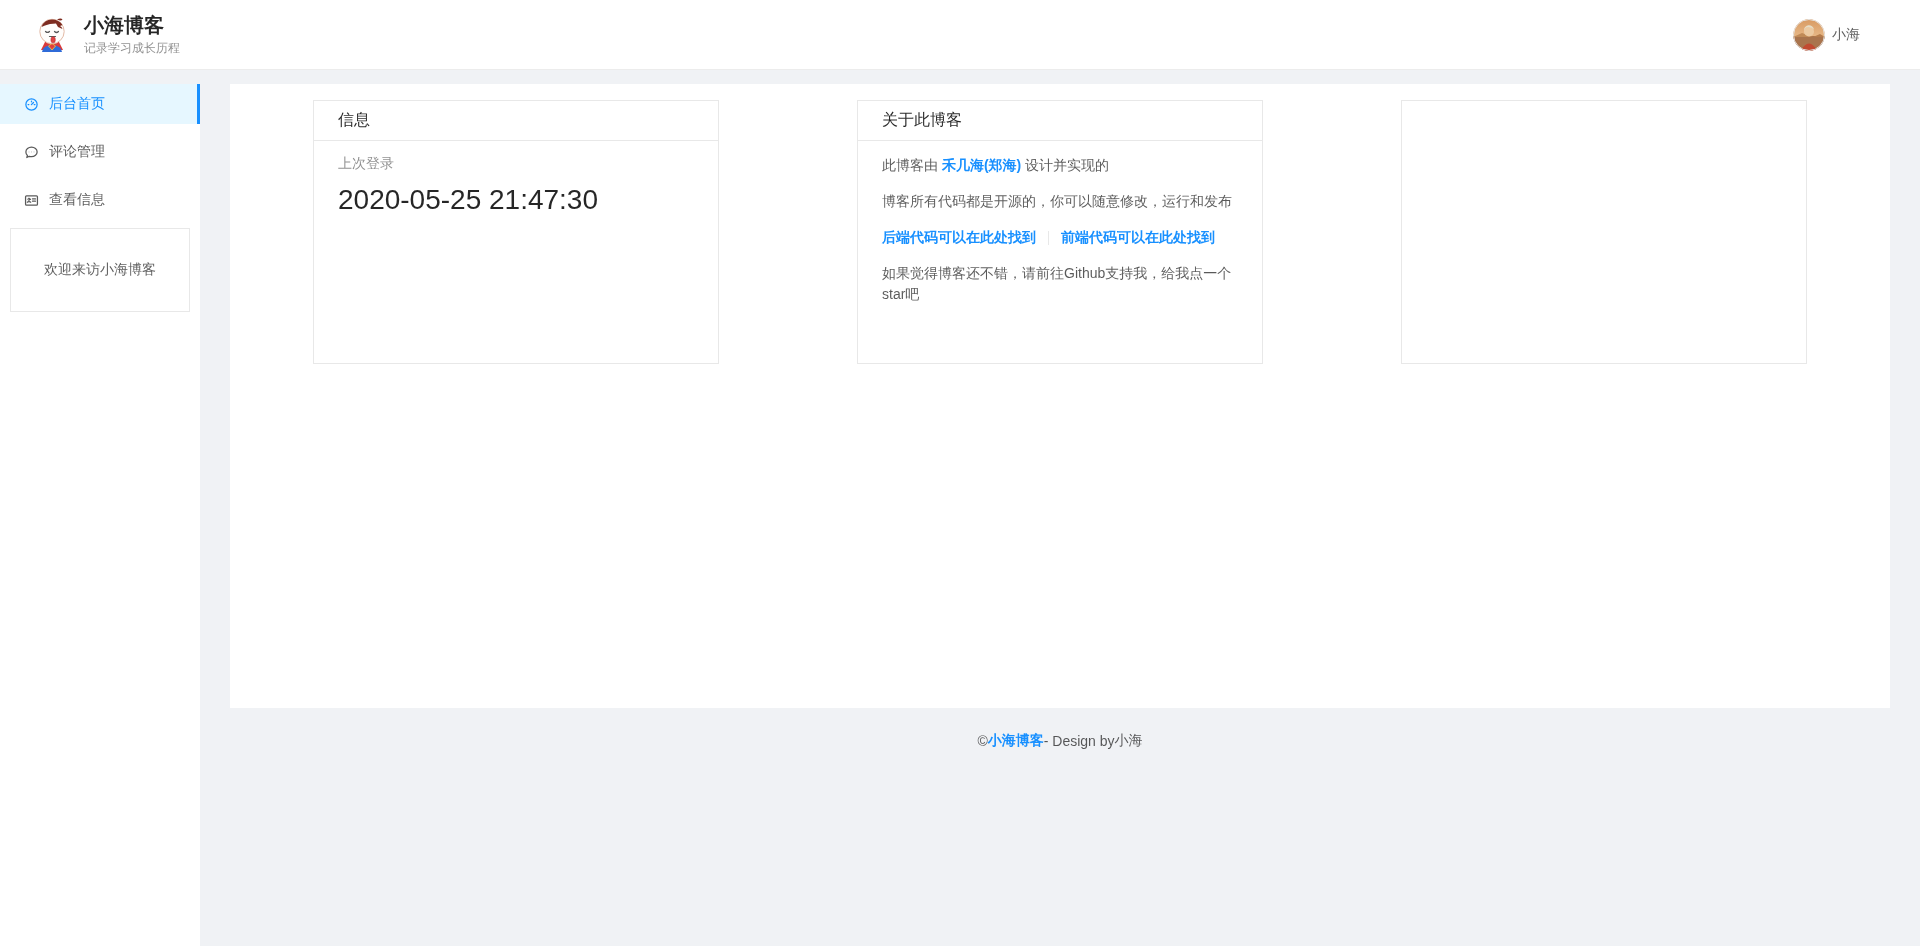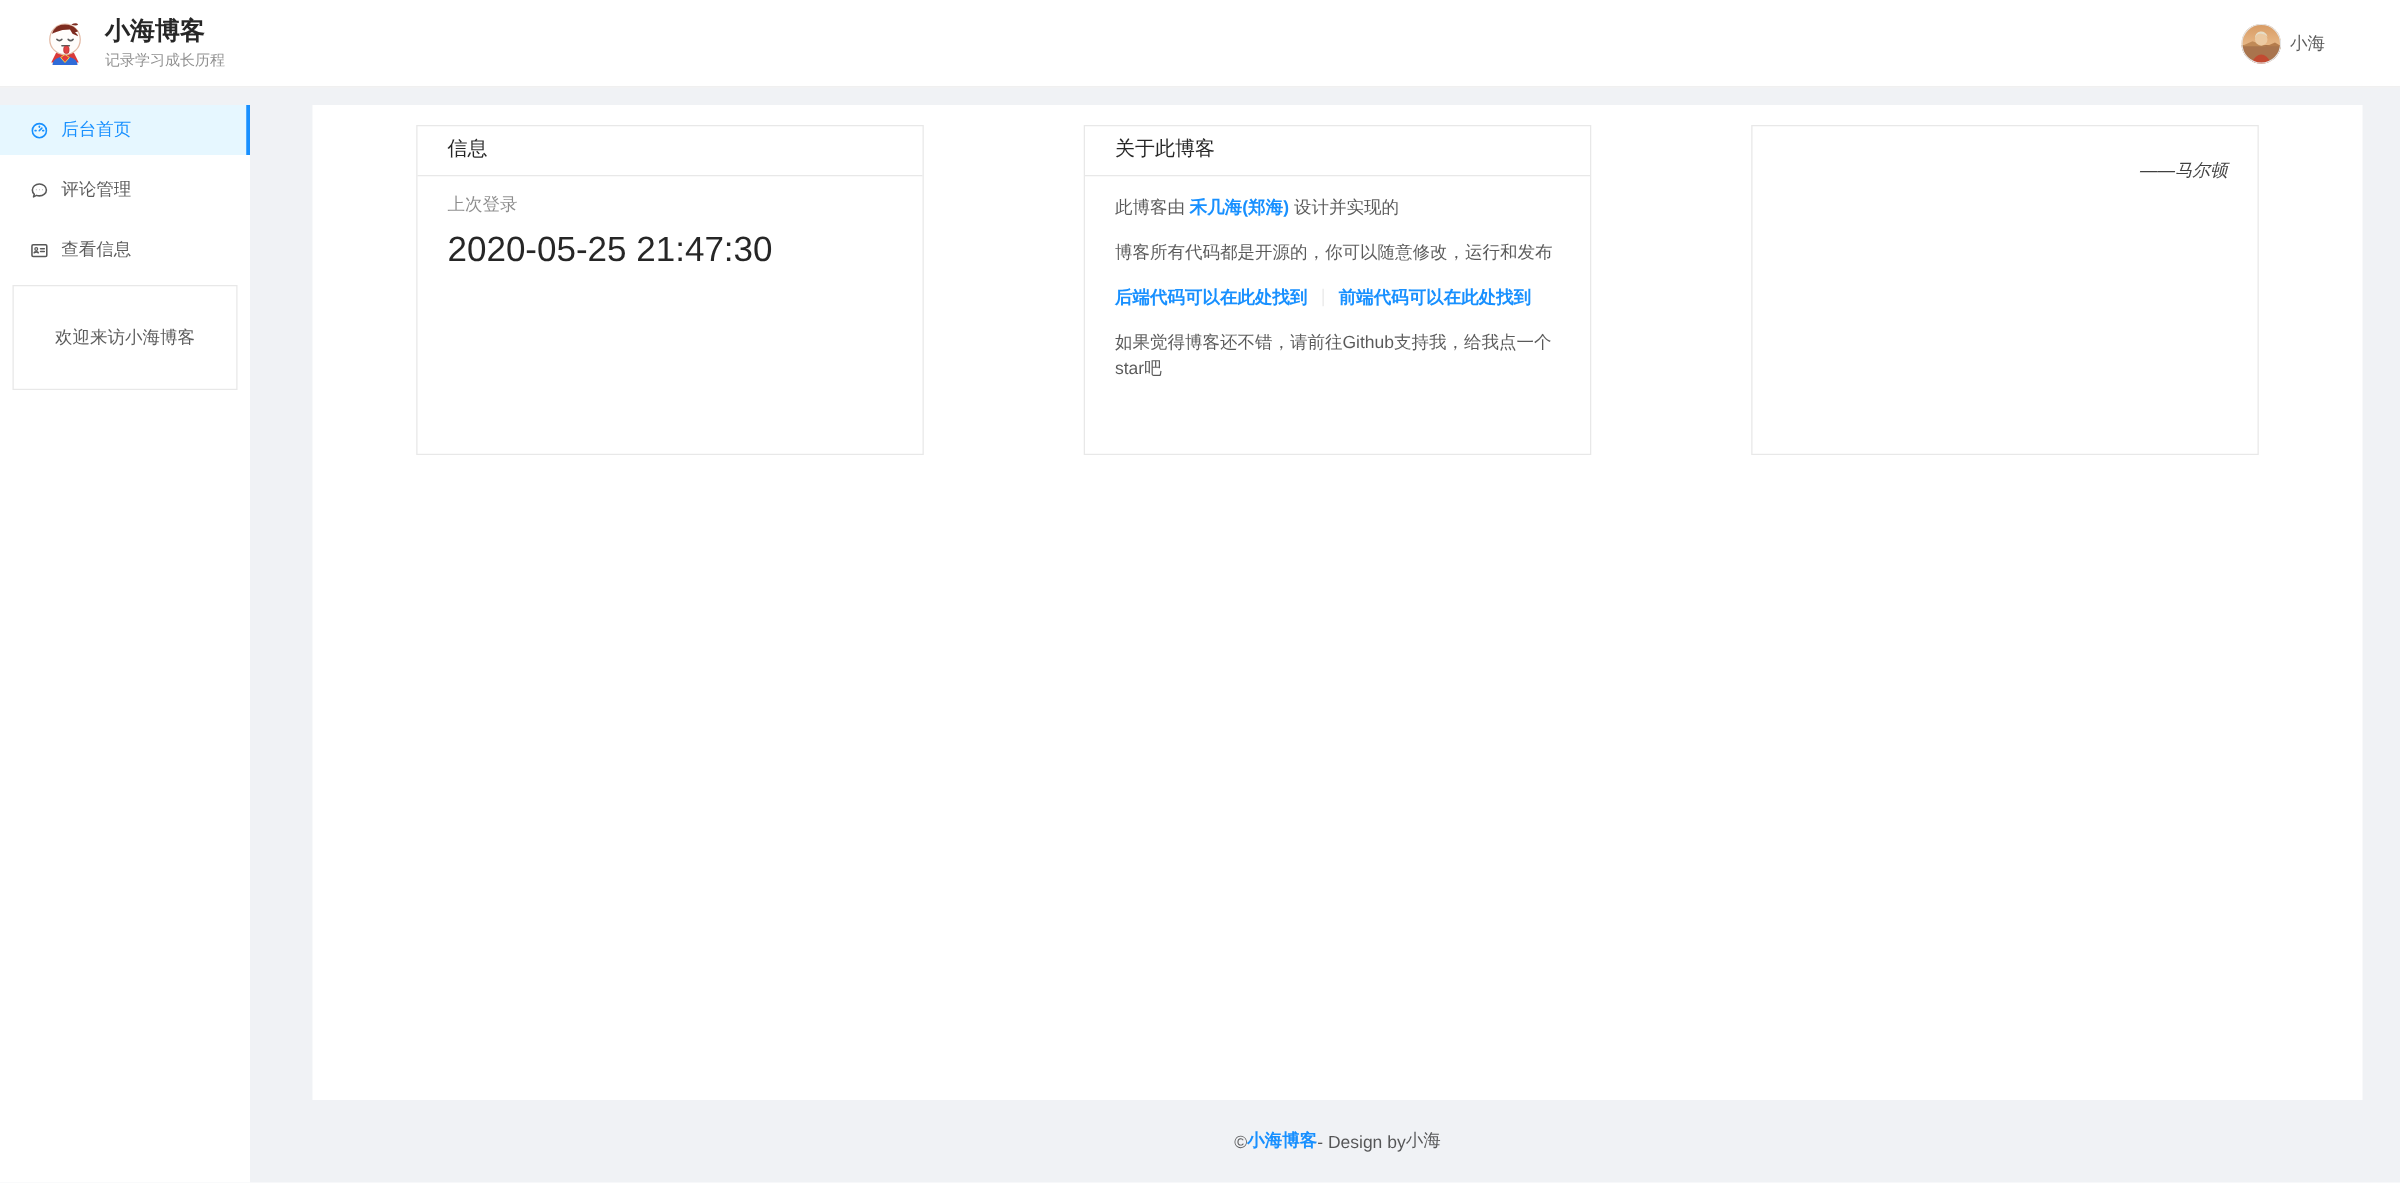--- a/index.html
+++ b/index.html
@@ -17,39 +17,39 @@
   }
   .brand { display:flex; align-items:center; }
   .brand-text { margin-left:12px; }
   .brand-title { font-size:20px; font-weight:bold; color:rgba(0,0,0,.85); line-height:24px; }
   .brand-sub { font-size:12px; color:rgba(0,0,0,.45); margin-top:3px; }
   .header-spacer { flex:1; }
   .user { display:flex; align-items:center; cursor:pointer; }
   .user-name { margin-left:7px; color:rgba(0,0,0,.65); }
   .avatar { width:32px; height:32px; border-radius:50%; overflow:hidden; flex:none; }
   
-  .layout { display:flex; margin-top:14px; height:862px;gap:20px; }
+  .layout { display:flex; margin-top:14px; height:862px; }
   .sidebar { width:200px; background:#fff; flex:none; }
   .menu-item {
     height:40px; margin-bottom:8px; display:flex; align-items:center;
     padding:0 16px 0 24px; cursor:pointer; color:rgba(0,0,0,.65);
   }
   .menu-item.active {
     background:#e6f7ff; color:#1890ff;
     border-right:3px solid #1890ff; padding-right:13px;
   }
   .menu-icon { width:15px; height:15px; margin-right:10px; flex:none; }
   .welcome-box {
     margin:3px 10px 0; height:84px; border:1px solid #e8e8e8;
     display:flex; align-items:center; justify-content:center;
     color:rgba(0,0,0,.65); background:#fff;
   }
   .main { flex:1; margin:0 30px; display:flex; flex-direction:column; }
   .content {
-    background:#fff; height:796px;
+    background:#fff; height:624px;
     padding:16px 83px 0; display:flex; justify-content:space-between; align-items:flex-start;
   }
   
   .card { width:406px; height:264px; background:#fff; border:1px solid #e8e8e8; }
   .card-head {
     height:40px; line-height:38px; padding:0 24px; border-bottom:1px solid #e8e8e8;
     font-size:16px; font-weight:500; color:rgba(0,0,0,.85);
   }
   .card-body { padding:14px 24px; }
   .stat-label { color:rgba(0,0,0,.45); }
@@ -169,21 +169,20 @@
         <div class="card-body about-body">
           <p><span>此博客由 </span><a class="link">禾几海(郑海)</a><span> 设计并实现的</span></p>
           <p>博客所有代码都是开源的，你可以随意修改，运行和发布</p>
           <p><a class="link">后端代码可以在此处找到</a><span class="vdivider"></span><a class="link">前端代码可以在此处找到</a></p>
           <p>如果觉得博客还不错，请前往Github支持我，给我点一个star吧</p>
         </div>
       </div>
 
       <div class="card">
         <div class="quote-body">
-          <p class="quote-author">——马尔顿</p>
         </div>
       </div>
 
     </div>
 
     <div class="footer">
       <span>© </span>
         <a class="link">小海博客</a>
         <span> - Design by </span>
         <span>小海</span>

